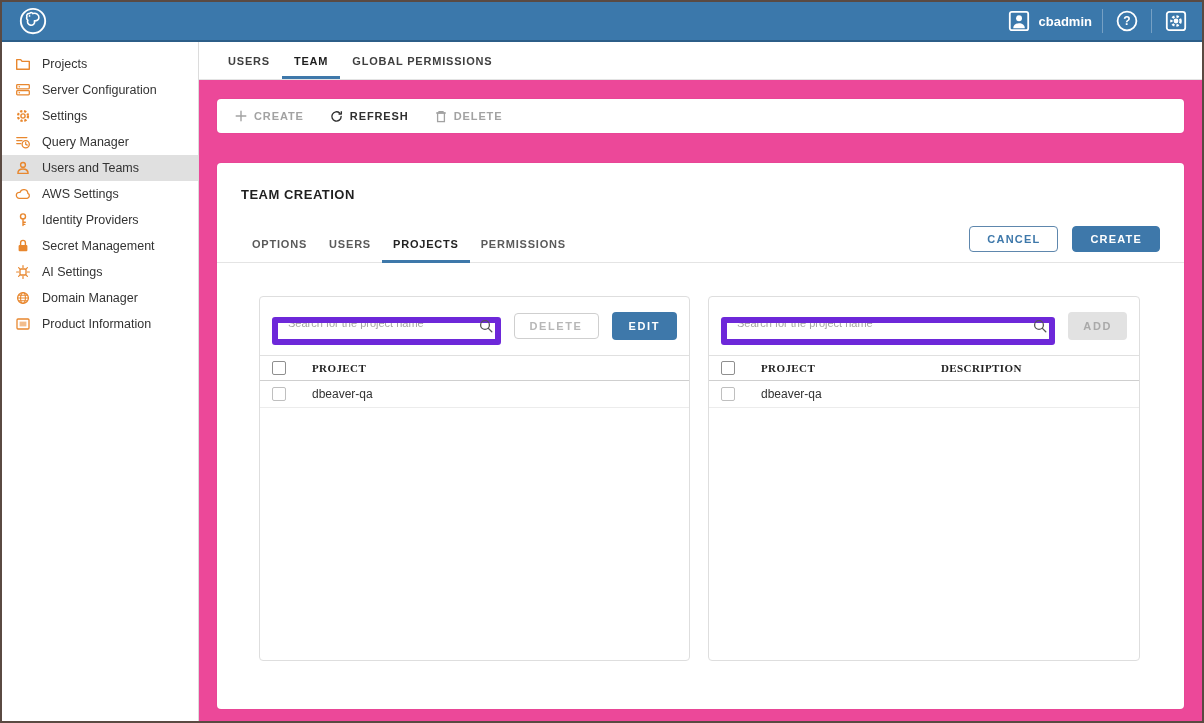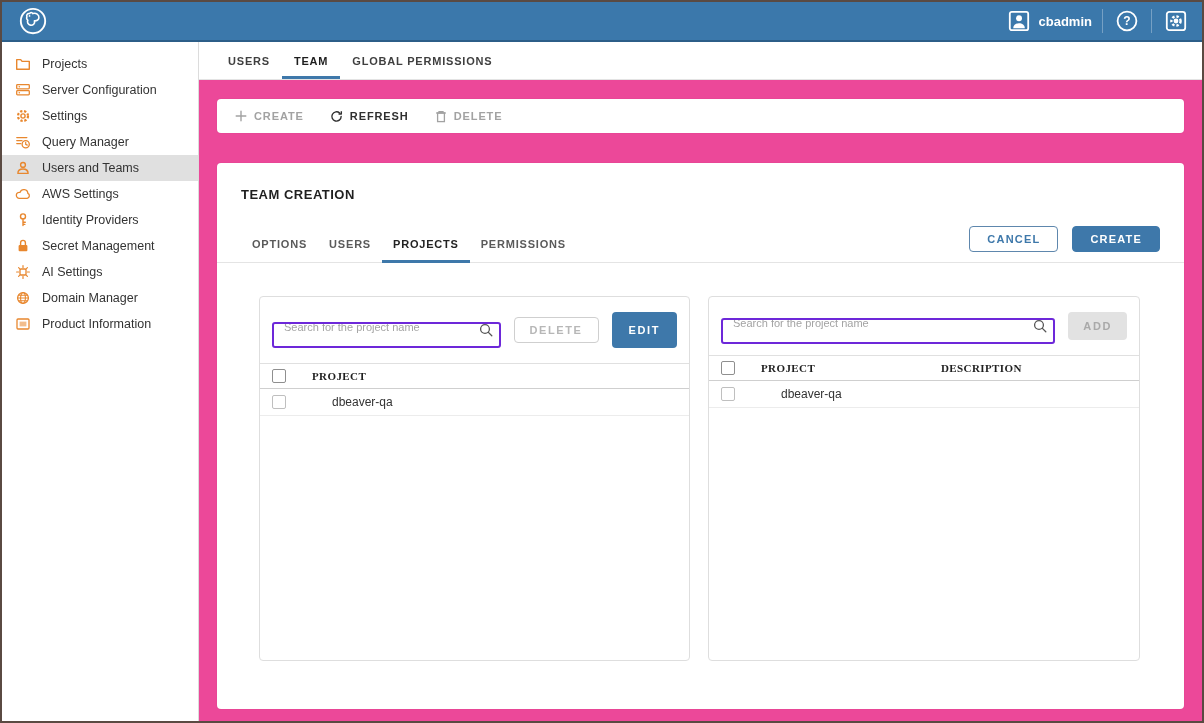--- a/index.html
+++ b/index.html
@@ -56,31 +56,31 @@
   
   .panels{flex:1;display:flex;justify-content:space-between;padding:33px 44px 0 42px;min-height:0;}
   .panel{width:431px;height:365px;border:1px solid #dedede;border-radius:4px;background:#fff;
     display:flex;flex-direction:column;overflow:hidden;}
   .panel.right{width:432px;}
   .panel-controls{flex:none;display:flex;align-items:center;gap:13px;padding:15px 12px;
     border-bottom:1px solid #e0e0e0;}
   .search-box{position:relative;height:26px;}
   .search-box.fixed{width:251px;}
   .search-box.grow{flex:1;}
-  .search-box input{width:100%;height:26px;border:2px solid #6d28d9;border-radius:3px;
+  .search-box input{width:100%;height:26px;border:6px solid #6d28d9;border-radius:3px;
     padding:0 30px 16px 10px;font-size:11px;color:#333;font-family:"Liberation Sans",sans-serif;outline:none;}
   .search-box input::placeholder{color:#a3a3a3;}
   .search-box svg{position:absolute;right:8px;top:6px;}
   .btn-delete{padding:0 15px;background:#fff;border:1px solid #cfcfcf;color:#b7b7b7;letter-spacing:1.6px;}
-  .btn-edit{padding:0 17px;background:#3e78aa;border:none;color:#fff;letter-spacing:1.6px;height:36px;}
+  .btn-edit{padding:0 17px;background:#3e78aa;border:none;color:#fff;letter-spacing:1.6px;height:28px;}
   .btn-add{padding:0 15px;background:#e2e2e2;border:none;color:#a9a9a9;letter-spacing:1.6px;height:28px;}
   .tbl-header{flex:none;display:flex;align-items:center;height:25px;border-bottom:1px solid #cfcfcf;
     font-size:11px;font-weight:bold;letter-spacing:.4px;color:#1f1f1f;font-family:Liberation Serif, serif;}
   .tbl-row{flex:none;display:flex;align-items:center;height:27px;border-bottom:1px solid #ececec;
-    font-size:12px;color:#333;cursor:pointer;gap:20px;}
+    font-size:12px;color:#333;cursor:pointer;}
   .col-check{flex:0 0 52px;display:flex;align-items:center;padding-left:12px;}
   .col-name{flex:1;min-width:0;}
   .panel.right .col-name{flex:0 0 180px;}
   .col-desc{flex:1;min-width:0;}
   .cb{width:14px;height:14px;background:#fff;border:1.5px solid #8f8f8f;border-radius:2px;cursor:pointer;}
   .cb.light{border-color:#bfbfbf;}
   .rows-area{flex:1;min-height:0;}
 </style>
 </head>
 <body>

